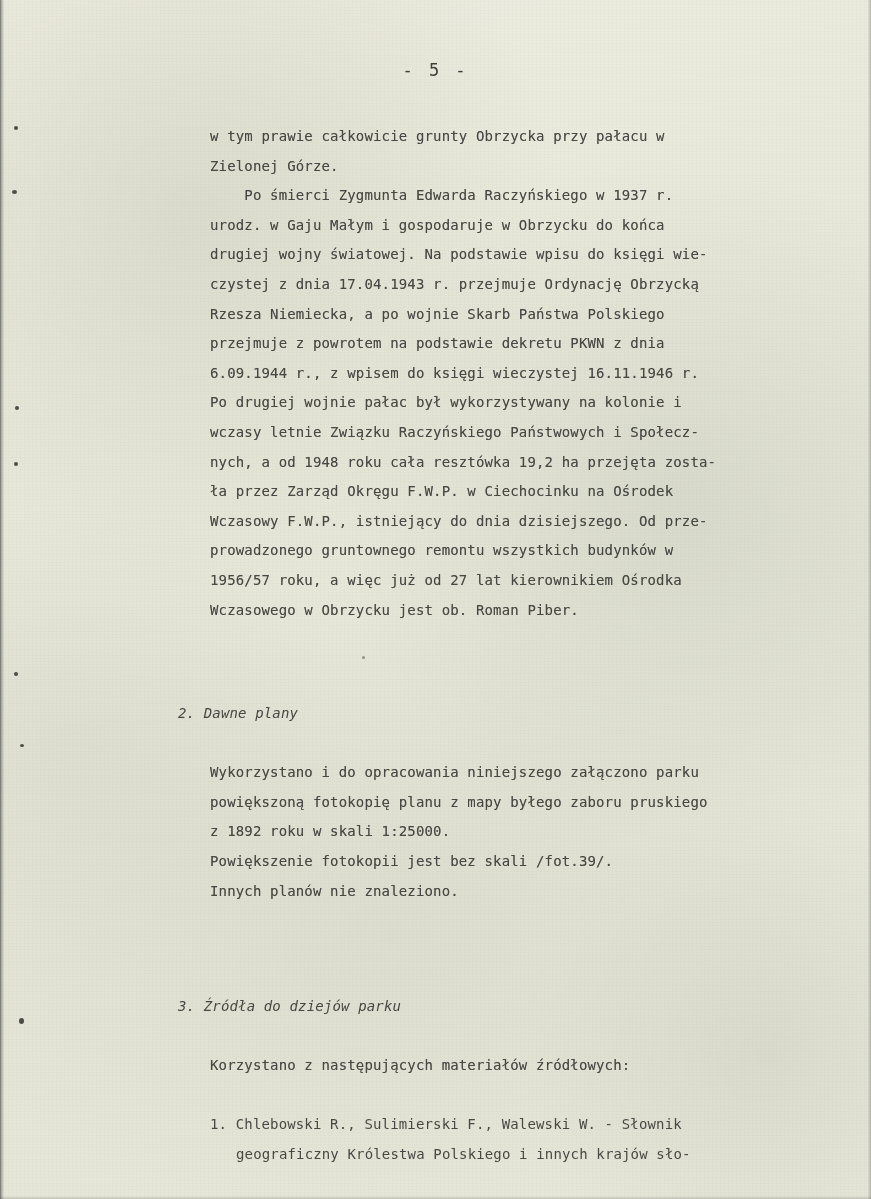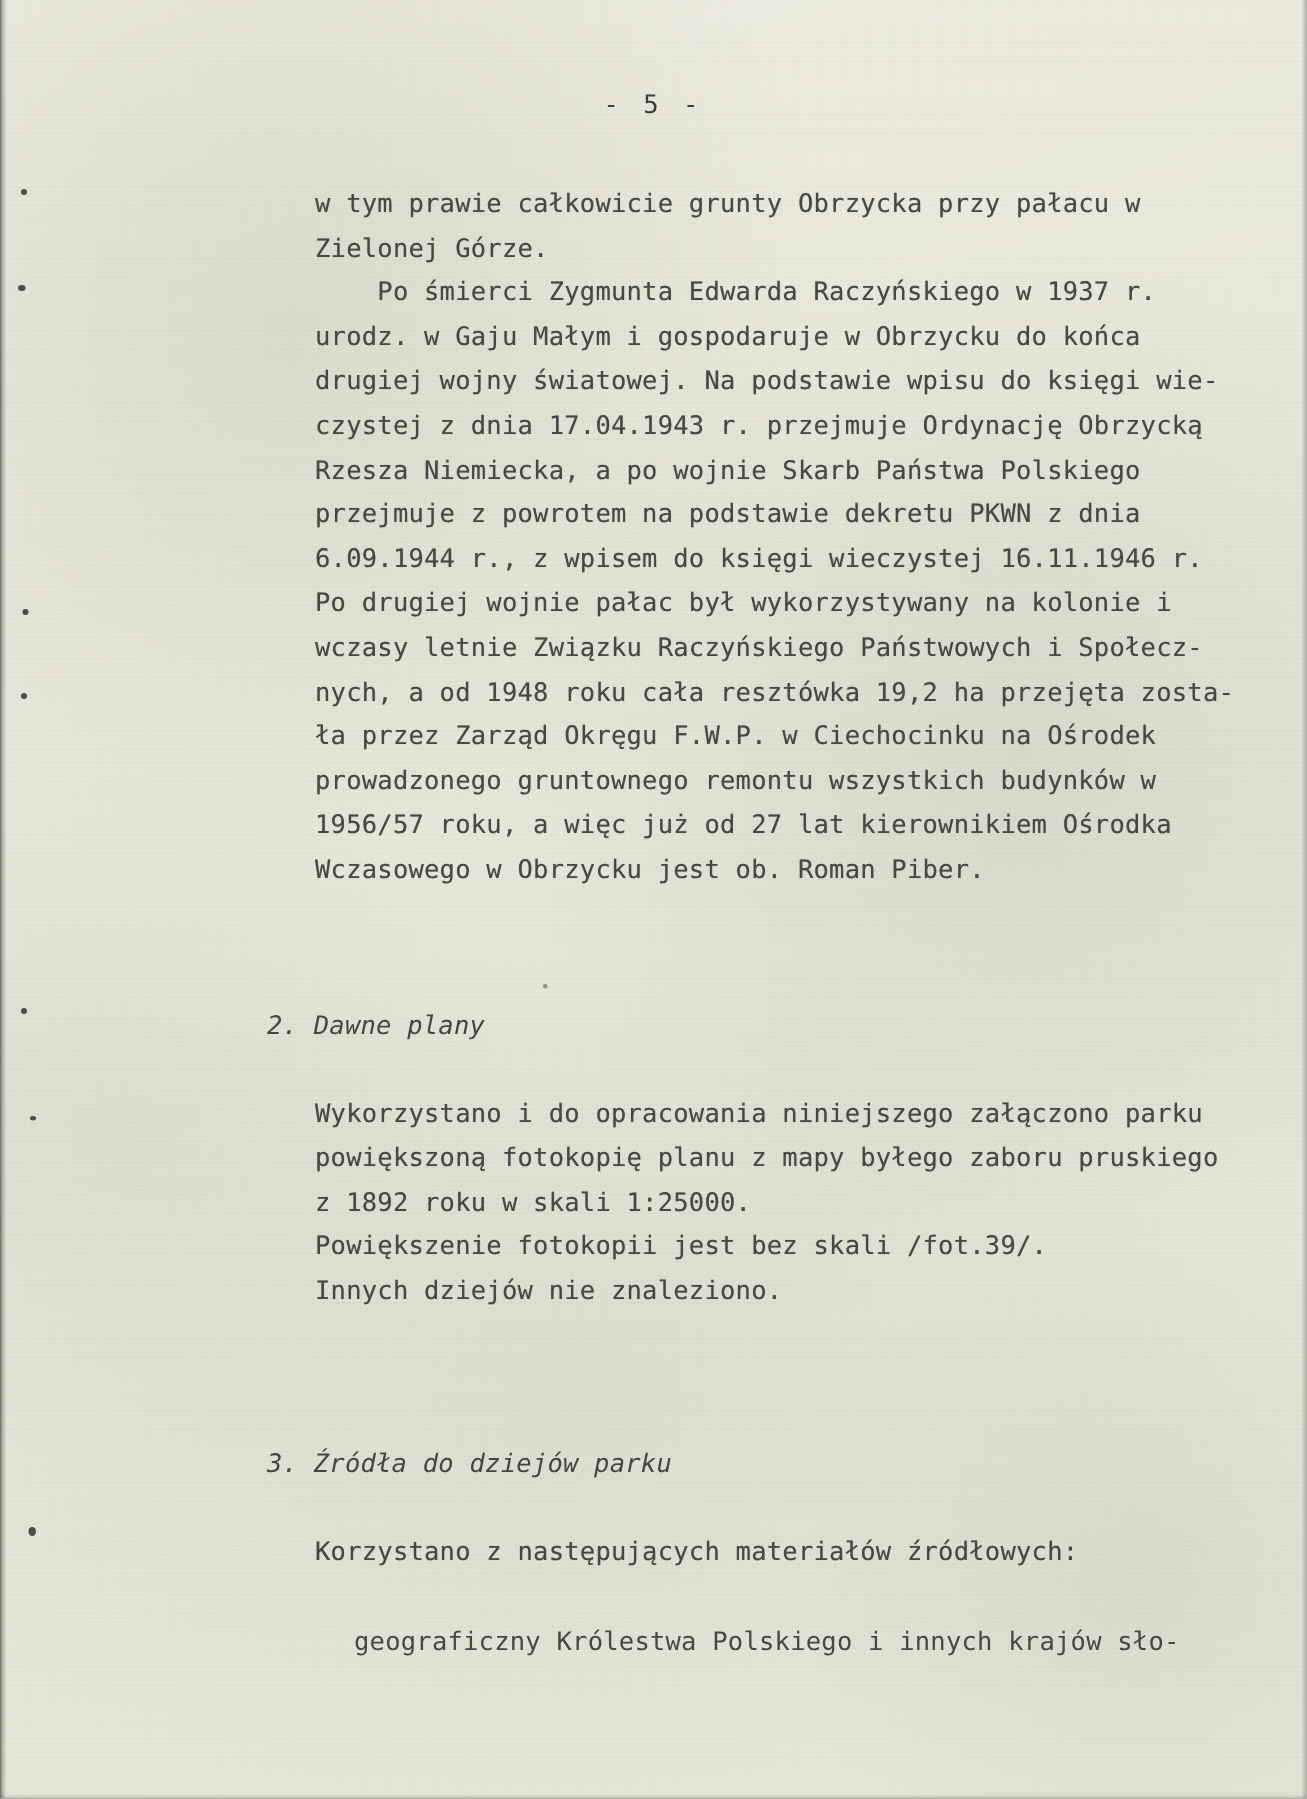--- a/index.html
+++ b/index.html
@@ -85,21 +85,21 @@
     font-size: 17px;
     letter-spacing: 3px;
     color: #3d3d3a;
   }
 
   .content {
     position: absolute;
     left: 178px;
     top: 122px;
     width: 660px;
-    font-size: 17px;
+    font-size: 14px;
     line-height: 29.6px;
     letter-spacing: 0.15px;
   }
 
   .para-line {
     white-space: pre;
     color: #3c3c39;
     text-shadow: 0 0 0.6px rgba(60,60,57,0.45);
   }
 
@@ -163,53 +163,55 @@
       <div class="para-line">urodz. w Gaju Małym i gospodaruje w Obrzycku do końca</div>
       <div class="para-line">drugiej wojny światowej. Na podstawie wpisu do księgi wie-</div>
       <div class="para-line">czystej z dnia 17.04.1943 r. przejmuje Ordynację Obrzycką</div>
       <div class="para-line">Rzesza Niemiecka, a po wojnie Skarb Państwa Polskiego</div>
       <div class="para-line">przejmuje z powrotem na podstawie dekretu PKWN z dnia</div>
       <div class="para-line">6.09.1944 r., z wpisem do księgi wieczystej 16.11.1946 r.</div>
       <div class="para-line">Po drugiej wojnie pałac był wykorzystywany na kolonie i</div>
       <div class="para-line">wczasy letnie Związku Raczyńskiego Państwowych i Społecz-</div>
       <div class="para-line">nych, a od 1948 roku cała resztówka 19,2 ha przejęta zosta-</div>
       <div class="para-line">ła przez Zarząd Okręgu F.W.P. w Ciechocinku na Ośrodek</div>
+      <div class="para-line">Wczasowy F.W.P., istniejący do dnia dzisiejszego. Od prze-</div>
       <div class="para-line">prowadzonego gruntownego remontu wszystkich budynków w</div>
       <div class="para-line">1956/57 roku, a więc już od 27 lat kierownikiem Ośrodka</div>
       <div class="para-line">Wczasowego w Obrzycku jest ob. Roman Piber.</div>
     </div>
 
     <div class="gap-lg"></div>
 
     <div>
       <div class="section-head">2. Dawne plany</div>
       <div class="gap-sm"></div>
       <div class="body-block">
         <div class="para-line">Wykorzystano i do opracowania niniejszego załączono parku</div>
         <div class="para-line">powiększoną fotokopię planu z mapy byłego zaboru pruskiego</div>
         <div class="para-line">z 1892 roku w skali 1:25000.</div>
         <div class="para-line">Powiększenie fotokopii jest bez skali /fot.39/.</div>
-        <div class="para-line">Innych dziejów nie znaleziono.</div>
+        <div class="para-line">Innych planów nie znaleziono.</div>
       </div>
     </div>
 
     <div class="gap-md"></div>
     <div class="gap-sm"></div>
 
     <div>
       <div class="section-head">3. Źródła do dziejów parku</div>
       <div class="gap-sm"></div>
       <div class="body-block">
         <div class="para-line">Korzystano z następujących materiałów źródłowych:</div>
       </div>
 
       <div class="gap-sm"></div>
 
       <div>
         <div>
+          <div class="biblio-item">1. Chlebowski R., Sulimierski F., Walewski W. - Słownik</div>
           <div class="biblio-cont">geograficzny Królestwa Polskiego i innych krajów sło-</div>
 
         </div>
 
       </div>
     </div>
 
   </div>
 </div>
 

